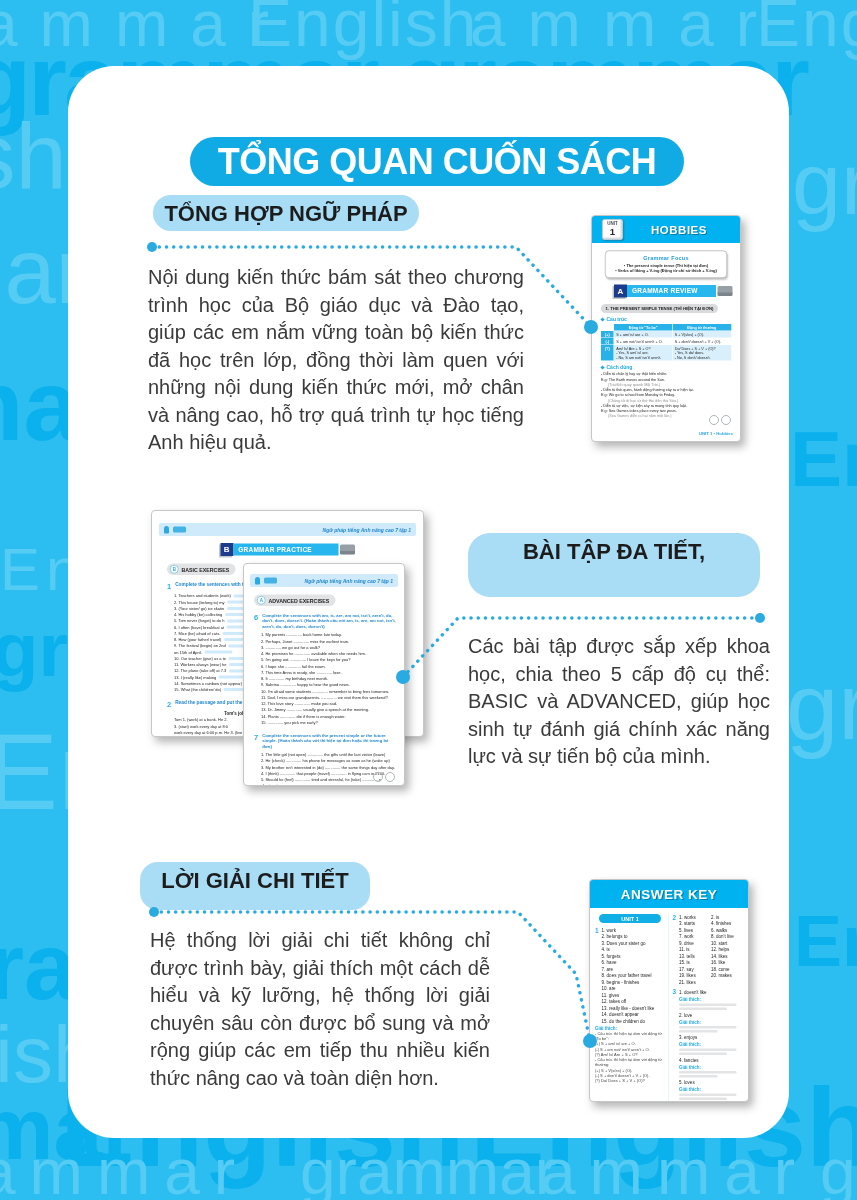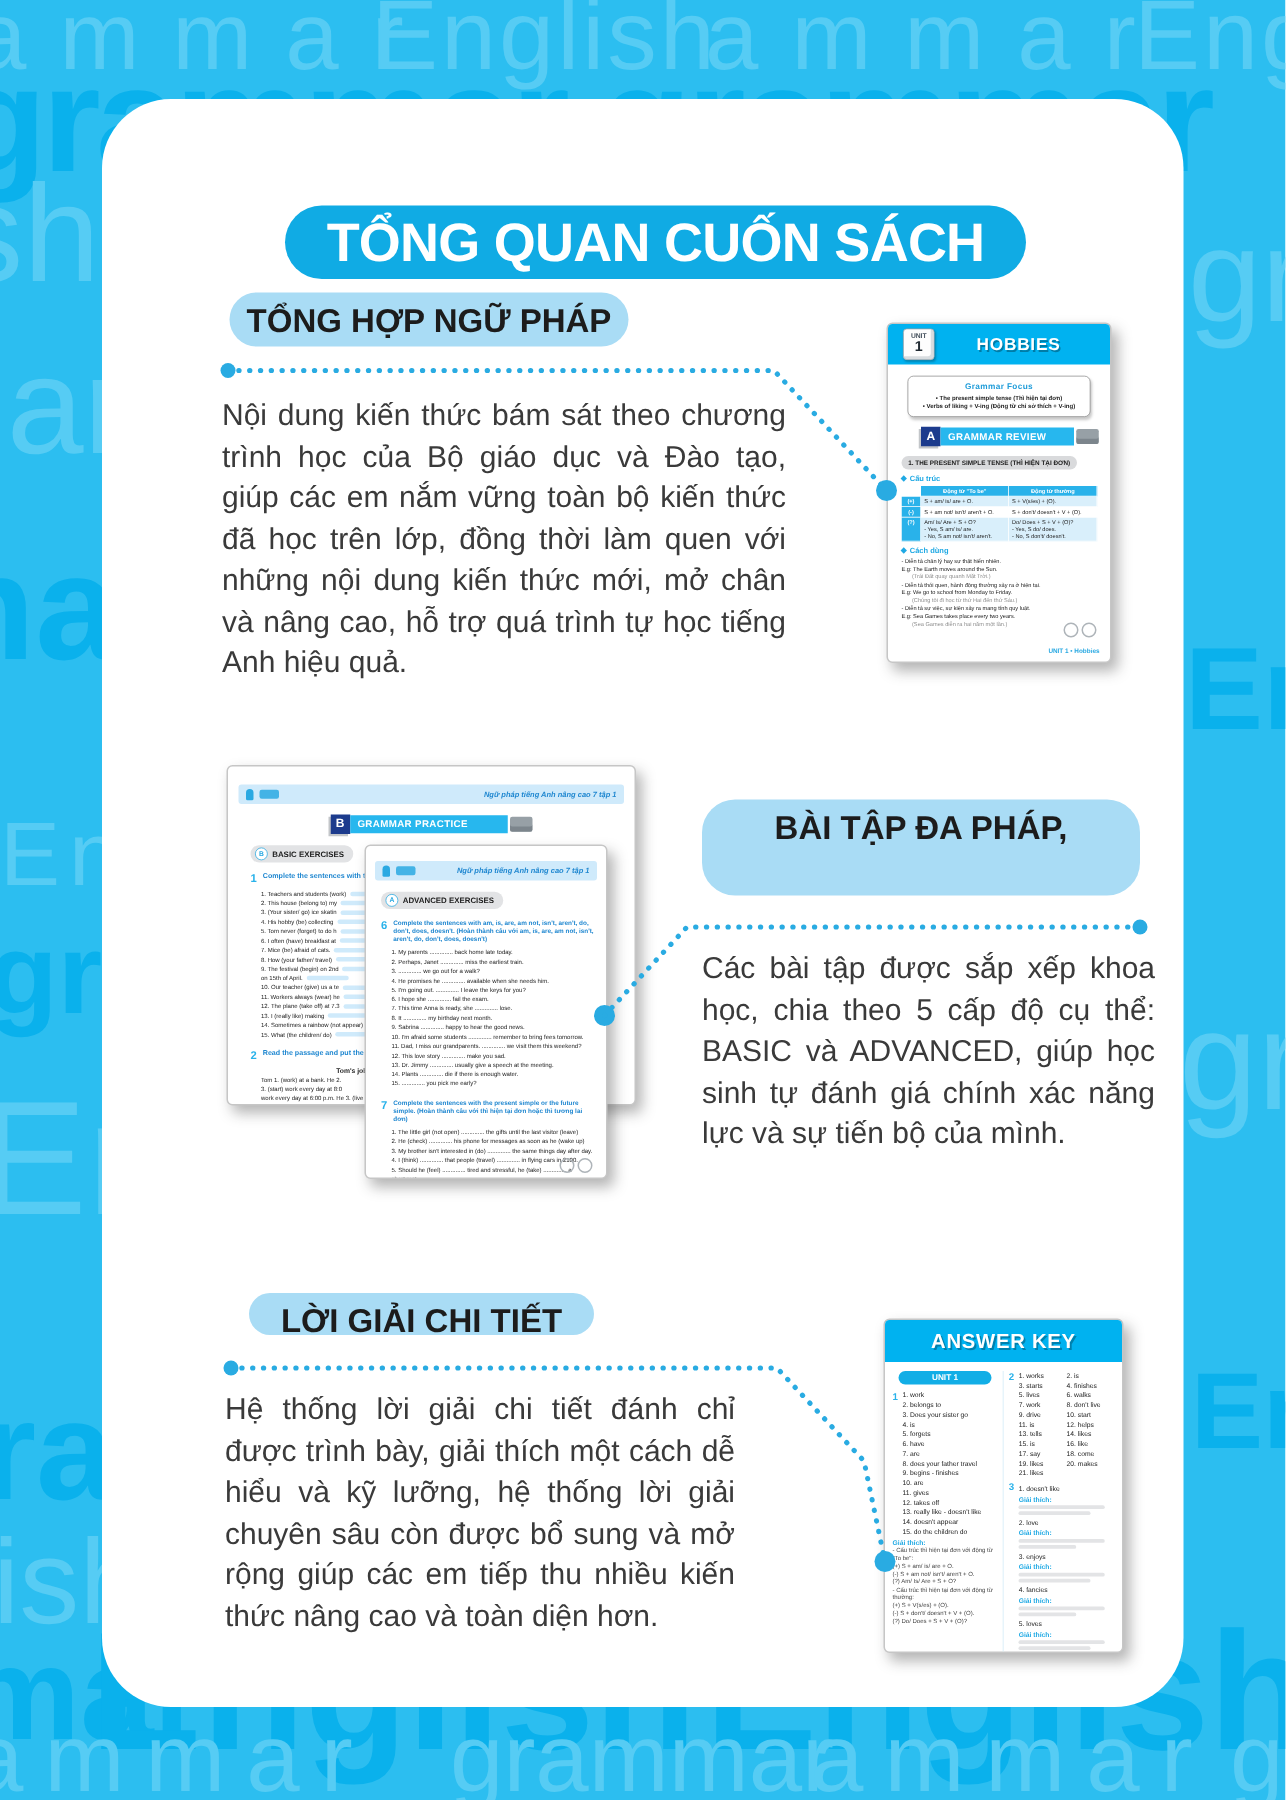--- a/index.html
+++ b/index.html
@@ -9,21 +9,21 @@
   #wm span{position:absolute;line-height:1;white-space:nowrap;z-index:0;}
   #wm .light{color:#56ccf4;font-weight:normal;}
   #wm .dark{color:#0ab1ec;font-weight:bold;}
   .panel{position:absolute;left:68px;top:66px;width:721px;height:1072px;background:#fff;border-radius:46px;z-index:1;}
   
   .title-pill{position:absolute;left:190px;top:104px;width:494px;height:49px;background:#10abe4;border-radius:25px;
               color:#fff;font-weight:bold;font-size:36px;text-align:center;line-height:50px;z-index:2;letter-spacing:-.5px;margin-top:33px;}
   .sec-pill{position:absolute;background:#a9dcf5;color:#1c1c1c;font-weight:bold;text-align:center;z-index:2;}
   #pill1{left:153px;top:195px;width:266px;height:36px;font-size:22px;line-height:37px;border-radius:18px;}
   #pill2{left:468px;top:533px;width:292px;height:64px;font-size:22px;line-height:28px;border-radius:22px;padding-top:5px;box-sizing:border-box;}
-  #pill3{left:166px;top:862px;width:230px;height:28px;font-size:22px;line-height:37px;border-radius:18px;}
+  #pill3{left:140px;top:862px;width:230px;height:48px;font-size:22px;line-height:37px;border-radius:18px;}
   .para{position:absolute;color:#3a3a3a;font-size:20px;line-height:27.5px;text-align:justify;z-index:2;}
   #para1{left:148px;top:264px;width:376px;}
   #para2{left:468px;top:633px;width:302px;}
   #para3{left:150px;top:927px;width:340px;}
   svg.conn{position:absolute;left:0;top:0;z-index:6;pointer-events:none;}
   
   .thumb{position:absolute;background:#fff;border:1px solid #c6c6c6;box-shadow:4px 5px 9px rgba(40,40,40,.35);
          overflow:hidden;z-index:3;border-radius:4px;}
   #thumbA{left:591px;top:215px;width:148px;height:225px;}
   #thumbB{left:151px;top:510px;width:271px;height:225px;}
@@ -139,26 +139,26 @@
     </div>
 
   <div class="panel"></div>
 
   <div class="title-pill">TỔNG QUAN CUỐN SÁCH</div>
 
   <div class="sec-pill" id="pill1">TỔNG HỢP NGỮ PHÁP</div>
   <div class="para" id="para1">Nội dung kiến thức bám sát theo chương trình học của Bộ giáo dục và Đào tạo, giúp các em nắm vững toàn bộ kiến thức đã học trên lớp, đồng thời làm quen với những nội dung kiến thức mới, mở chân và nâng cao, hỗ trợ quá trình tự học tiếng Anh hiệu quả.</div>
 
   <div class="sec-pill" id="pill2">
-    <div>BÀI TẬP ĐA PHÁP,</div>
+    <div>BÀI TẬP ĐA TIẾT,</div>
   </div>
   <div class="para" id="para2">Các bài tập được sắp xếp khoa học, chia theo 5 cấp độ cụ thể: BASIC và ADVANCED, giúp học sinh tự đánh giá chính xác năng lực và sự tiến bộ của mình.</div>
 
   <div class="sec-pill" id="pill3">LỜI GIẢI CHI TIẾT</div>
-  <div class="para" id="para3">Hệ thống lời giải chi tiết đánh chỉ được trình bày, giải thích một cách dễ hiểu và kỹ lưỡng, hệ thống lời giải chuyên sâu còn được bổ sung và mở rộng giúp các em tiếp thu nhiều kiến thức nâng cao và toàn diện hơn.</div>
+  <div class="para" id="para3">Hệ thống lời giải chi tiết không chỉ được trình bày, giải thích một cách dễ hiểu và kỹ lưỡng, hệ thống lời giải chuyên sâu còn được bổ sung và mở rộng giúp các em tiếp thu nhiều kiến thức nâng cao và toàn diện hơn.</div>
 
   <div class="thumb" id="thumbA">
     <div class="inner">
       <div class="ph-head">
         <div class="cube">
           <span class="u">UNIT</span>
           <span class="n">1</span>
         </div>
         <div class="ph-title">HOBBIES</div>
       </div>

